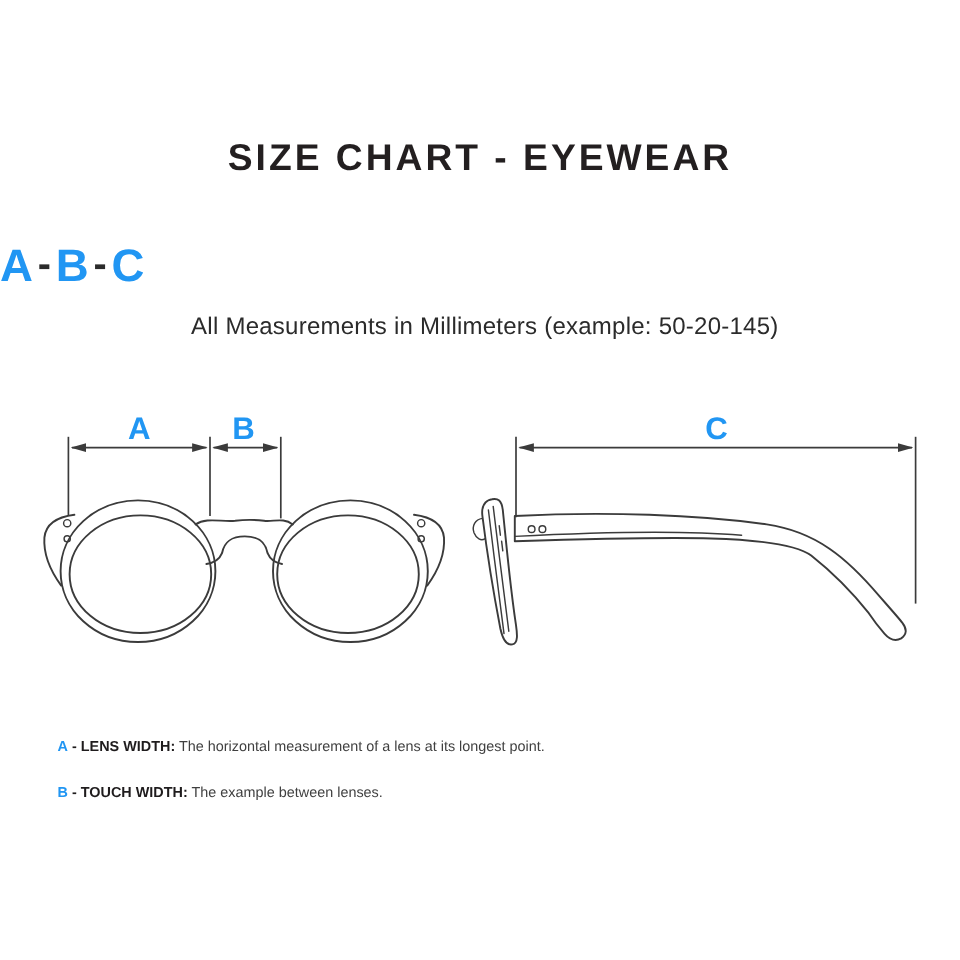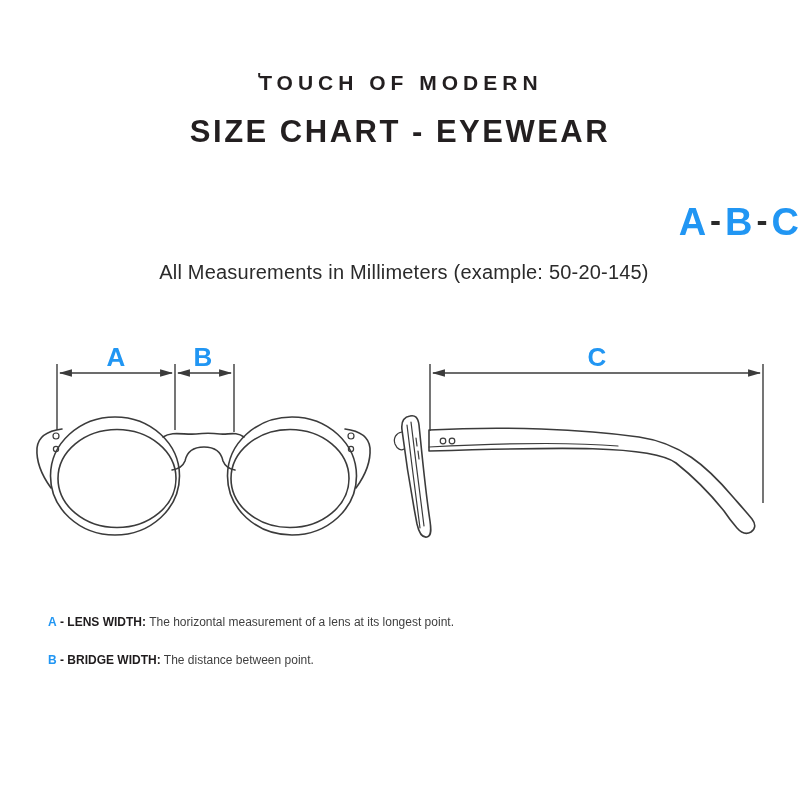--- a/index.html
+++ b/index.html
@@ -13,21 +13,21 @@
   }
   .logo-mark{
     display:inline-block;font-size:16px;font-weight:700;letter-spacing:0;
     transform:translateY(-5px);margin-right:-2px;
   }
   .title{
     position:absolute;top:114px;left:0;width:100%;text-align:center;margin:0;
     font-size:31px;font-weight:700;letter-spacing:2.5px;white-space:nowrap;
   }
   .abc{
-    position:absolute;top:202px;left:0;width:100%;text-align:right;
+    position:absolute;top:202px;left:0;width:100%;text-align:left;
     font-size:38px;font-weight:700;letter-spacing:1px;line-height:1.1;
   }
   .abc-letter{color:#2196f3;}
   .abc-dash{color:#2b2b2b;margin:0 3px;display:inline-block;transform:translateY(-3px);font-size:33px;}
   .subtitle{
     position:absolute;top:261px;left:4px;width:100%;text-align:center;
     font-size:20px;font-weight:400;color:#2b2b2b;letter-spacing:0.2px;
   }
   .diagram{position:absolute;top:320px;left:0;}
   .diagram .outline{fill:none;stroke:#3b3b3b;stroke-width:1.6;stroke-linecap:round;stroke-linejoin:round;}
@@ -46,21 +46,20 @@
   .legend-item{margin:0 0 18px 0;}
   .legend-letter{color:#2196f3;font-weight:700;}
   .legend-term{color:#1f1c1d;font-weight:700;}
   .legend-desc{color:#3f3f3f;font-weight:400;}
 </style>
 </head>
 <body>
 
 <div class="page">
 
-  <div class="logo"><span class="logo-mark">'</span><span>TOUCH OF MODERN</span></div>
 
   <h1 class="title">SIZE CHART - EYEWEAR</h1>
 
   <div class="abc"><span class="abc-letter">A</span><span class="abc-dash">-</span><span class="abc-letter">B</span><span class="abc-dash">-</span><span class="abc-letter">C</span></div>
 
   <div class="subtitle">All Measurements in Millimeters (example: 50-20-145)</div>
 
   <svg class="diagram" width="800" height="280" viewBox="0 0 800 280">
     <defs>
       <marker id="ah" viewBox="0 0 12 8" refX="11" refY="4" markerWidth="13" markerHeight="9" orient="auto-start-reverse" markerUnits="userSpaceOnUse">
@@ -123,18 +122,18 @@
   </svg>
 
   <div class="legend">
     <div class="legend-item">
       <span class="legend-letter">A</span>
       <span class="legend-term">- LENS WIDTH:</span>
       <span class="legend-desc">The horizontal measurement of a lens at its longest point.</span>
     </div>
     <div class="legend-item">
       <span class="legend-letter">B</span>
-      <span class="legend-term">- BRIDGE WIDTH:</span>
-      <span class="legend-desc">The distance between point.</span>
+      <span class="legend-term">- TOUCH WIDTH:</span>
+      <span class="legend-desc">The example between lenses.</span>
     </div>
   </div>
 
 </div>
 
 </body></html>

